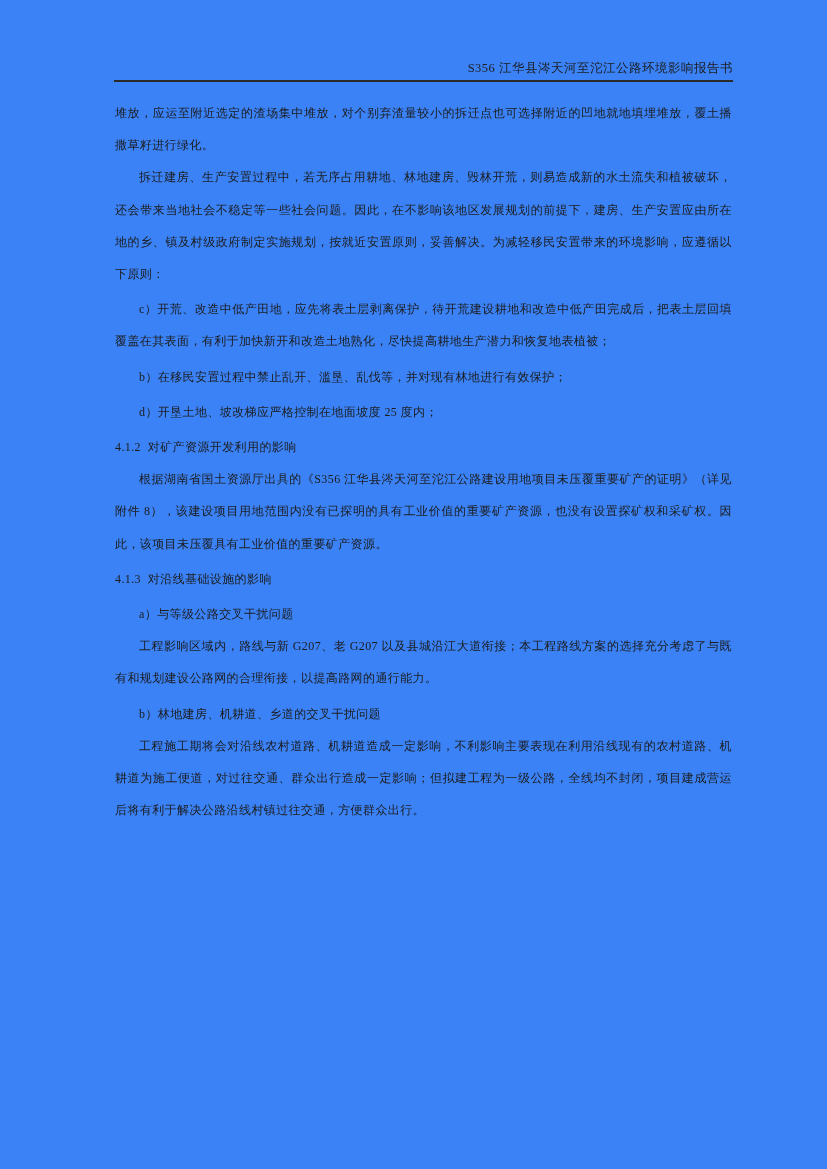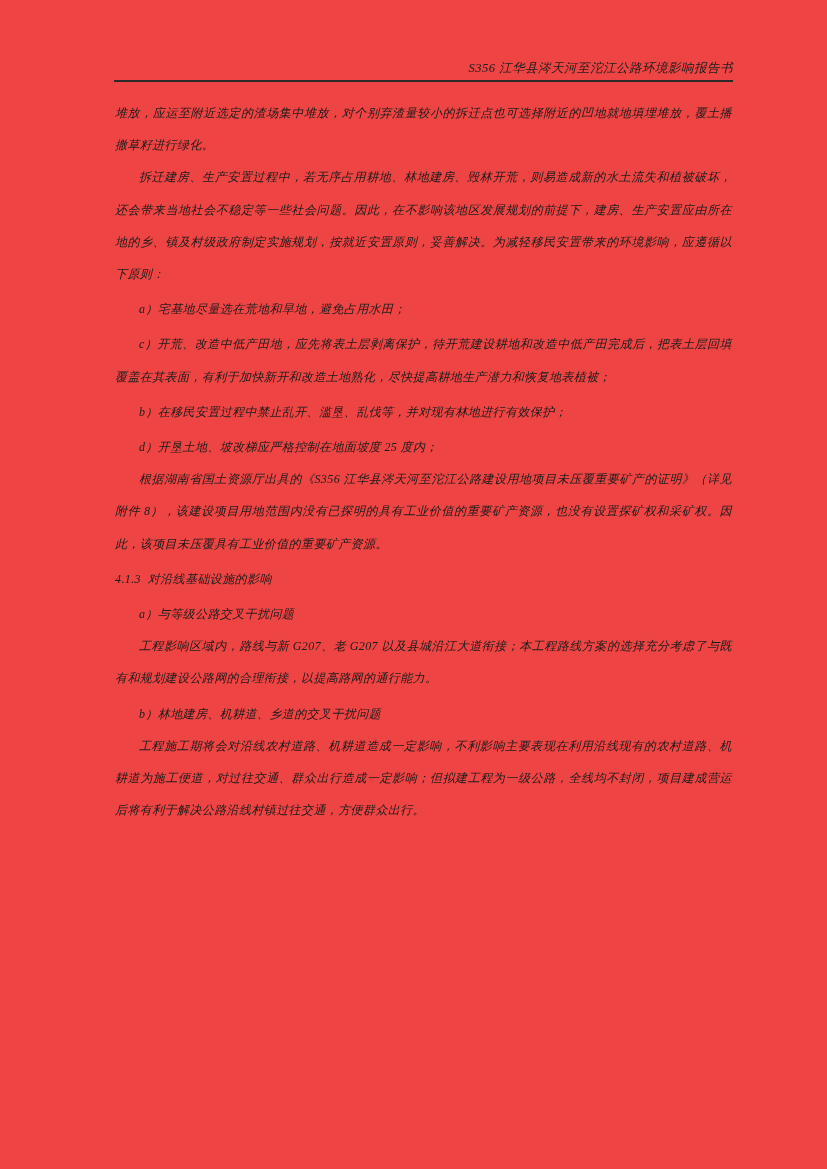--- a/index.html
+++ b/index.html
@@ -5,25 +5,24 @@
   html, body {
     margin: 0;
     padding: 0;
     background: #e8e8e8;
   }
   .page {
     position: relative;
     width: 827px;
     height: 1169px;
     margin: 0 auto;
-    background: #ef4444;
+    background: #3b82f6;
     overflow: hidden;
     font-family: "Liberation Serif", "DejaVu Serif", serif;
     color: #1c1c1c;
-    font-style: italic;
   }
   
   .header-title {
     position: absolute;
     top: 60px;
     right: 94px;
     font-size: 12.5px;
     line-height: 16px;
     letter-spacing: 0.5px;
     color: #1c1c1c;
@@ -83,24 +82,24 @@
 <div class="page">
 
   <header>
     <div class="header-title">S356 江华县涔天河至沱江公路环境影响报告书</div>
     <div class="header-rule"></div>
   </header>
 
   <main class="doc-body">
     <p class="cont">堆放，应运至附近选定的渣场集中堆放，对个别弃渣量较小的拆迁点也可选择附近的凹地就地填埋堆放，覆土播撒草籽进行绿化。</p>
     <p class="ind">拆迁建房、生产安置过程中，若无序占用耕地、林地建房、毁林开荒，则易造成新的水土流失和植被破坏，还会带来当地社会不稳定等一些社会问题。因此，在不影响该地区发展规划的前提下，建房、生产安置应由所在地的乡、镇及村级政府制定实施规划，按就近安置原则，妥善解决。为减轻移民安置带来的环境影响，应遵循以下原则：</p>
-    <p class="ind gap">a）宅基地尽量选在荒地和旱地，避免占用水田；</p>
     <p class="ind gap">c）开荒、改造中低产田地，应先将表土层剥离保护，待开荒建设耕地和改造中低产田完成后，把表土层回填覆盖在其表面，有利于加快新开和改造土地熟化，尽快提高耕地生产潜力和恢复地表植被；</p>
     <p class="ind gap">b）在移民安置过程中禁止乱开、滥垦、乱伐等，并对现有林地进行有效保护；</p>
     <p class="ind gap">d）开垦土地、坡改梯应严格控制在地面坡度 25 度内；</p>
+    <p class="heading gap">4.1.2  对矿产资源开发利用的影响</p>
     <p class="ind">根据湖南省国土资源厅出具的《S356 江华县涔天河至沱江公路建设用地项目未压覆重要矿产的证明》（详见附件 8），该建设项目用地范围内没有已探明的具有工业价值的重要矿产资源，也没有设置探矿权和采矿权。因此，该项目未压覆具有工业价值的重要矿产资源。</p>
     <p class="heading gap">4.1.3  对沿线基础设施的影响</p>
     <p class="ind gap">a）与等级公路交叉干扰问题</p>
     <p class="ind">工程影响区域内，路线与新 G207、老 G207 以及县城沿江大道衔接；本工程路线方案的选择充分考虑了与既有和规划建设公路网的合理衔接，以提高路网的通行能力。</p>
     <p class="ind gap">b）林地建房、机耕道、乡道的交叉干扰问题</p>
     <p class="ind">工程施工期将会对沿线农村道路、机耕道造成一定影响，不利影响主要表现在利用沿线现有的农村道路、机耕道为施工便道，对过往交通、群众出行造成一定影响；但拟建工程为一级公路，全线均不封闭，项目建成营运后将有利于解决公路沿线村镇过往交通，方便群众出行。</p>
   </main>
 
 
 </div>

